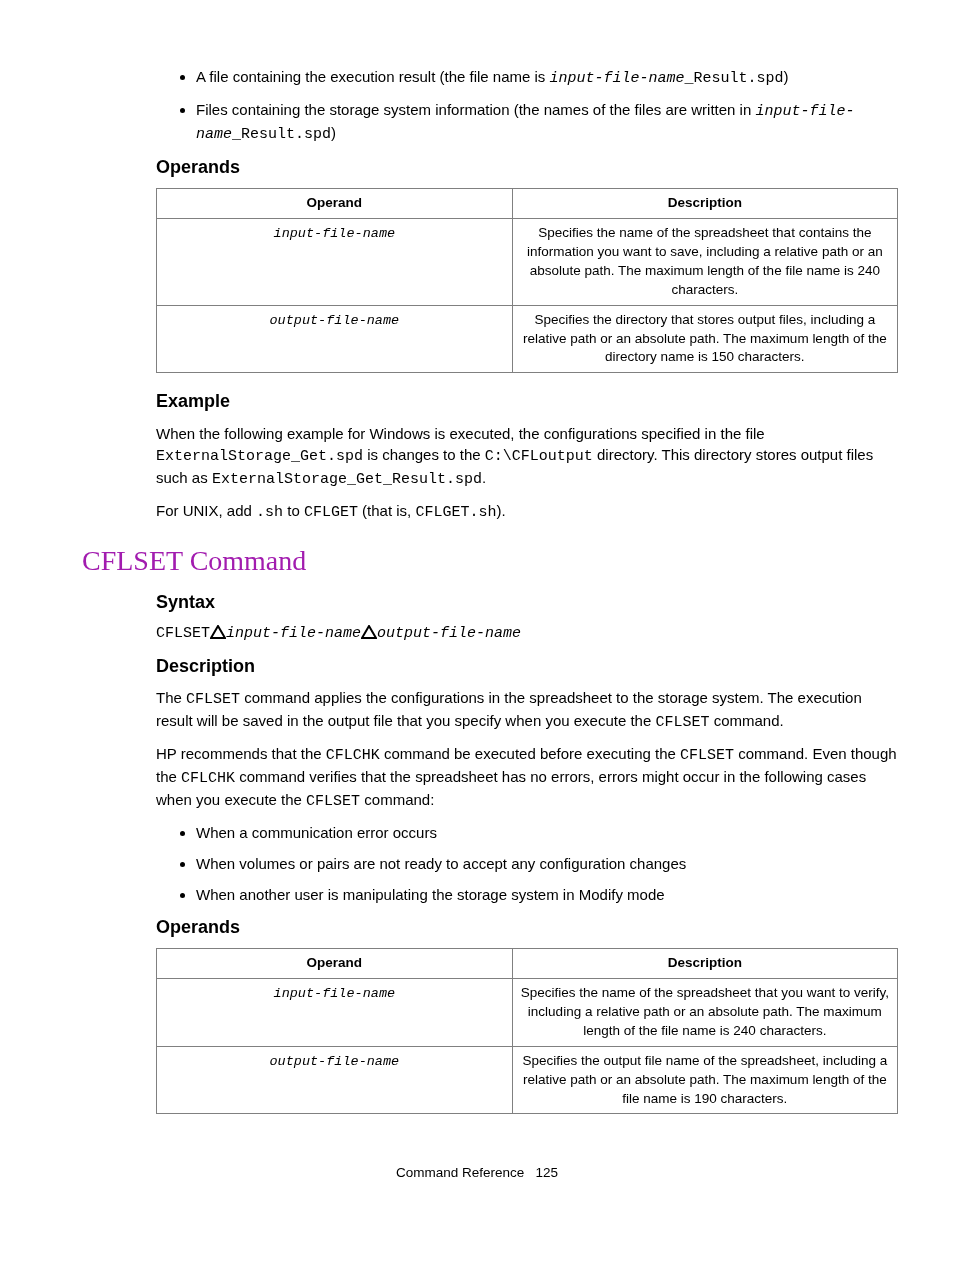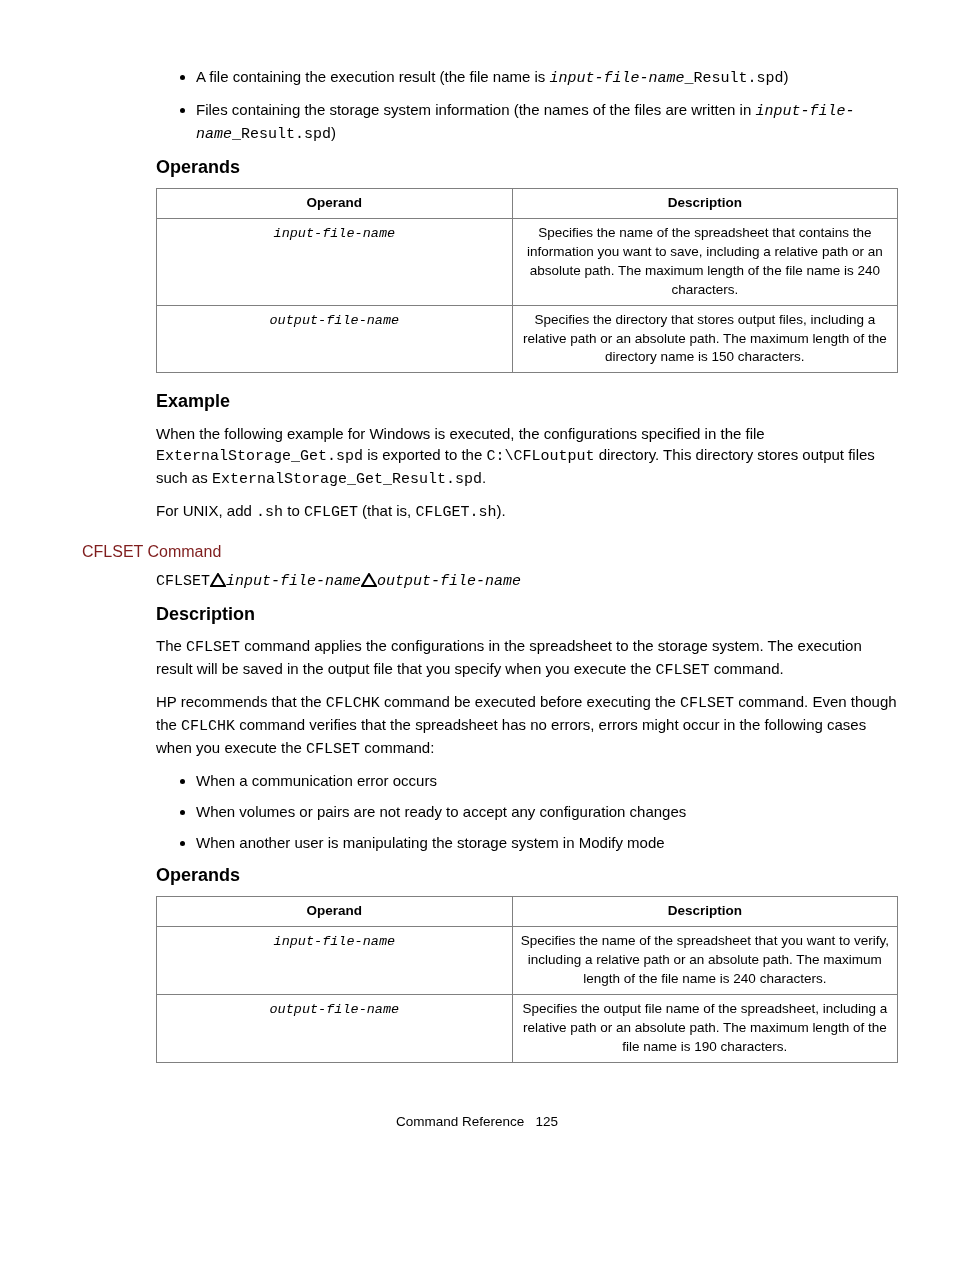--- a/index.html
+++ b/index.html
@@ -60,24 +60,24 @@
     font-style: italic;
     font-size: 13.5px;
   }
   .code-block {
     font-family: "Courier New", Courier, monospace;
     font-size: 12px;
     margin: 2px 0 2px 0;
     white-space: pre;
   }
   h2.section {
-    font-family: Liberation Sans, sans-serif;
-    font-size: 16px;
+    font-family: Liberation Serif, serif;
+    font-size: 28px;
     font-weight: normal;
-    color: #7f1d1d;
+    color: #a21caf;
     margin: 18px 0 8px -74px;
   }
   .syntax-line {
     margin: 8px 0 10px 0;
     font-family: "Courier New", Courier, monospace;
     font-size: 15px;
     white-space: nowrap;
   }
   .delta {
     display: inline-block;
@@ -124,30 +124,31 @@
       <tr>
         <td><span class="table-mono">output-file-name</span></td>
         <td>Specifies the directory that stores output files, including a relative path or an absolute path. The maximum length of the directory name is 150 characters.</td>
       </tr>
     </tbody>
   </table>
 
   <h4 class="sub">Example</h4>
 
   <p>
-    <span>When the following example for Windows is executed, the configurations specified in the file </span><span class="code-inline">ExternalStorage_Get.spd</span><span> is exported to the </span><span class="code-inline">C:\CFLoutput</span><span> directory. This directory stores output files such as </span><span class="code-inline">ExternalStorage_Get_Result.spd</span><span>.</span>
+    <span>When the following example for Windows is executed, the configurations specified in the file </span><span class="code-inline">ExternalStorage_Get.spd</span><span> is changes to the </span><span class="code-inline">C:\CFLoutput</span><span> directory. This directory stores output files such as </span><span class="code-inline">ExternalStorage_Get_Result.spd</span><span>.</span>
   </p>
 
 
   <p>
     <span>For UNIX, add </span><span class="code-inline">.sh</span><span> to </span><span class="code-inline">CFLGET</span><span> (that is, </span><span class="code-inline">CFLGET.sh</span><span>).</span>
   </p>
 
   <h2 class="section">CFLSET Command</h2>
 
+  <h4 class="sub">Syntax</h4>
 
   <div class="syntax-line">
     <span>CFLSET</span><span class="delta"><svg width="16" height="14">
           <path d="M8 1 L15 13 L1 13 Z" fill="none" stroke="#000" stroke-width="2"></path>
         </svg></span><span style="font-style:italic">input-file-name</span><span class="delta"><svg width="16" height="14">
           <path d="M8 1 L15 13 L1 13 Z" fill="none" stroke="#000" stroke-width="2"></path>
         </svg></span><span style="font-style:italic">output-file-name</span>
   </div>
 
   <h4 class="sub">Description</h4>

